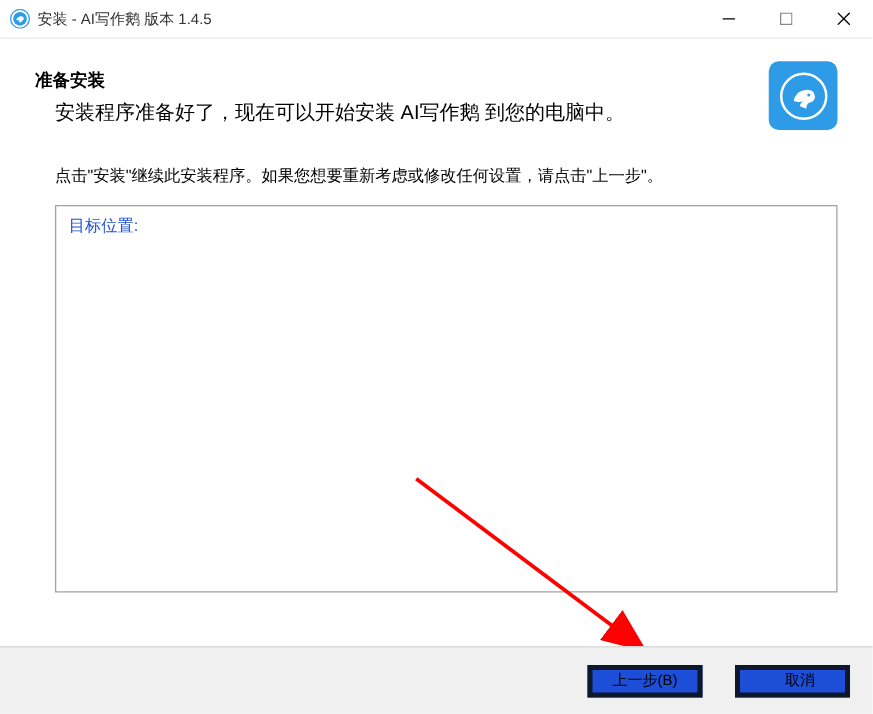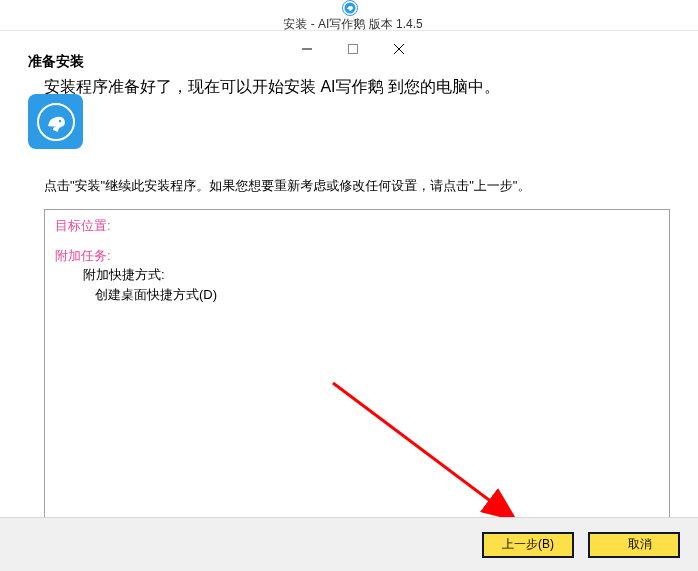--- a/index.html
+++ b/index.html
@@ -11,21 +11,20 @@
       overflow: hidden;
       font-size: 13px;
     }
     .titlebar {
       height: 31px;
       background: #fff;
       border-bottom: 1px solid #e8e8e8;
       display: flex;
       align-items: center;
       padding: 0 0 0 8px;
-      flex-direction: column;
     }
     .titlebar-icon {
       width: 16px;
       height: 16px;
       margin-right: 6px;
       display: inline-flex;
       align-items: center;
       justify-content: center;
     }
     .titlebar-icon svg { width: 16px; height: 16px; }
@@ -49,23 +48,22 @@
       color: #333;
       cursor: pointer;
     }
 
     .content {
       padding: 22px 28px 0 28px;
       position: relative;
     }
     .header-row {
       display: flex;
-      align-items: flex-start;
+      align-items: center;
       justify-content: space-between;
-      flex-direction: column;
     }
     .header-text { flex: 1; }
     .heading {
       font-weight: bold;
       font-size: 14px;
       color: #000;
       margin-bottom: 6px;
     }
     .subheading {
       font-size: 16px;
@@ -97,21 +95,21 @@
       margin-right: 0px;
       border: 1px solid #a0a0a0;
       background: #fff;
       height: 310px;
       padding: 6px 10px;
       font-size: 13px;
       line-height: 1.5;
       overflow-y: scroll;
       position: relative;
     }
-    .summary-label { color: #ec4899; }
+    .summary-label { color: #1d4ed8; }
     .summary-value { color: #000; padding-left: 28px; display: block; }
     .summary-section { margin-top: 10px; }
     .summary-sub { padding-left: 28px; }
     .summary-subsub { padding-left: 40px; }
 
     .footer {
       position: absolute;
       bottom: 0;
       left: 0;
       right: 0;
@@ -120,28 +118,28 @@
       border-top: 1px solid #d8d8d8;
       display: flex;
       align-items: center;
       justify-content: flex-end;
       padding-right: 18px;
       gap: 10px;
     }
     .btn {
       min-width: 92px;
       height: 26px;
-      background: #fde047;
-      border: 2px solid #0f172a;
+      background: #1d4ed8;
+      border: 4px solid #0f172a;
       font-size: 12px;
       font-family: inherit;
       cursor: pointer;
       padding: 0 12px;
     }
-    .btn-gap { margin-left: 4px; padding-left: 24px; }
+    .btn-gap { margin-left: 16px; padding-left: 24px; }
 
     .arrow-annotation {
       position: absolute;
       left: 328px;
       top: 378px;
       width: 200px;
       height: 155px;
       pointer-events: none;
     }
     .arrow-annotation svg { width: 100%; height: 100%; }
@@ -190,25 +188,20 @@
         <path d="M12 24 Q13 16 21 15 Q28 14 29 20 Q29 24 25 25 Q22 26 22 30 L17 28 Q17 25 20 24 Q15 25 13 24" fill="#fff"></path>
         <circle cx="24" cy="19" r="1.2" fill="#2E9BE6"></circle>
       </svg>
     </div>
   </div>
 
   <div class="instruction">点击"安装"继续此安装程序。如果您想要重新考虑或修改任何设置，请点击"上一步"。</div>
 
   <div class="summary-box">
     <div class="summary-label">目标位置:</div>
-    <div class="summary-section">
-      <div class="summary-label">附加任务:</div>
-      <div class="summary-sub">附加快捷方式:</div>
-      <div class="summary-subsub">创建桌面快捷方式(D)</div>
-    </div>
   </div>
 </div>
 
 <div class="arrow-annotation">
   <svg viewBox="0 0 200 155">
     <defs>
       <marker id="arrowhead" markerWidth="12" markerHeight="10" refX="10" refY="5" orient="auto">
         <polygon points="0 0, 12 5, 0 10" fill="#ff0000"></polygon>
       </marker>
     </defs>

